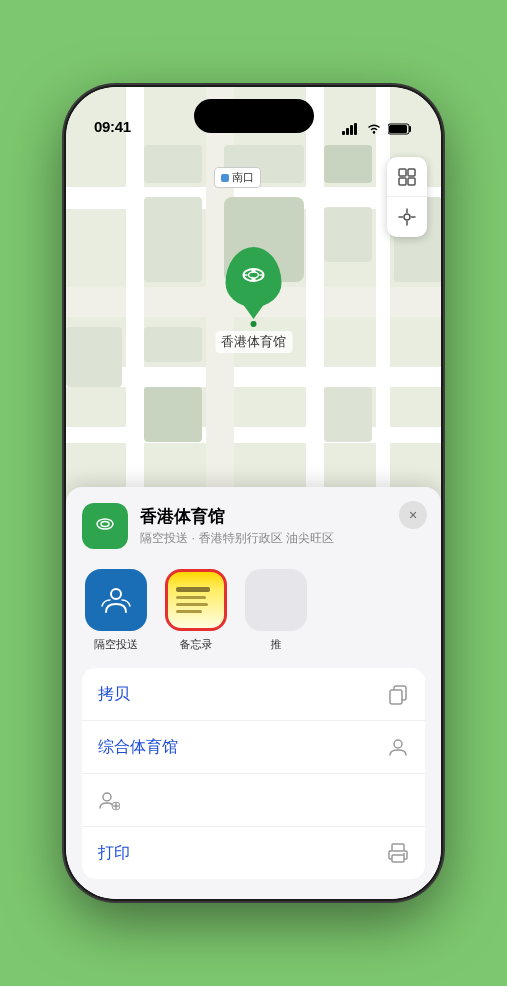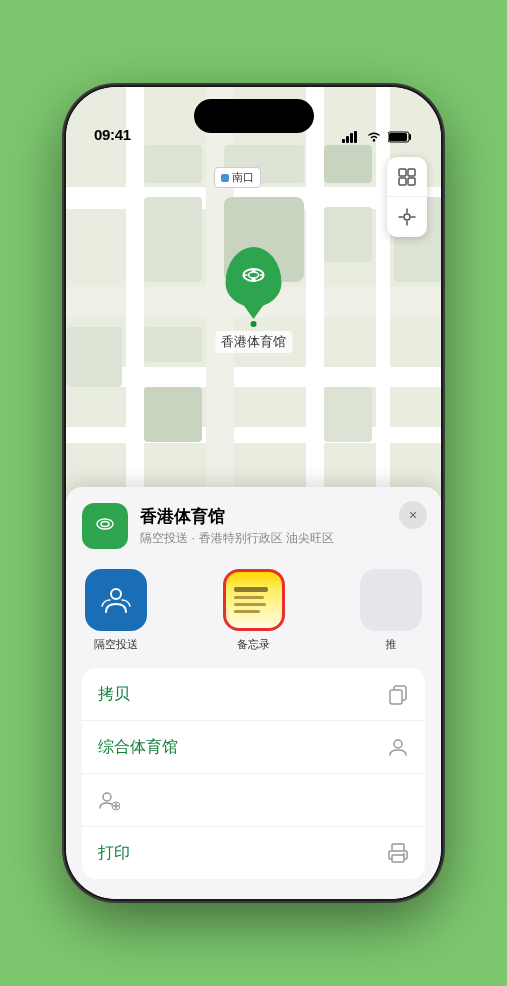--- a/index.html
+++ b/index.html
@@ -41,21 +41,21 @@
       width: 120px;
       height: 34px;
       background: #000;
       border-radius: 20px;
       z-index: 100;
     }
 
     
     .status-bar {
       position: absolute;
-      top: 8px;
+      top: 0;
       left: 0; right: 0;
       height: 54px;
       display: flex;
       align-items: flex-end;
       justify-content: space-between;
       padding: 0 28px 6px;
       z-index: 99;
       font-size: 15px;
       font-weight: 600;
       color: #000;
@@ -273,21 +273,20 @@
       color: #666;
       cursor: pointer;
     }
 
     
     .share-actions {
       display: flex;
       padding: 8px 16px 16px;
       gap: 12px;
       overflow-x: auto;
-      justify-content: space-between;
     }
 
     .share-action {
       display: flex;
       flex-direction: column;
       align-items: center;
       gap: 6px;
       min-width: 68px;
     }
 
@@ -331,21 +330,21 @@
       padding: 15px 16px;
       border-bottom: 1px solid #f0f0f0;
     }
 
     .action-item:last-child {
       border-bottom: none;
     }
 
     .action-text {
       font-size: 16px;
-      color: #15803d;
+      color: #1d4ed8;
     }
 
     .action-icon {
       font-size: 20px;
       color: #888;
     }
   </style>
 </head>
 <body>
 

